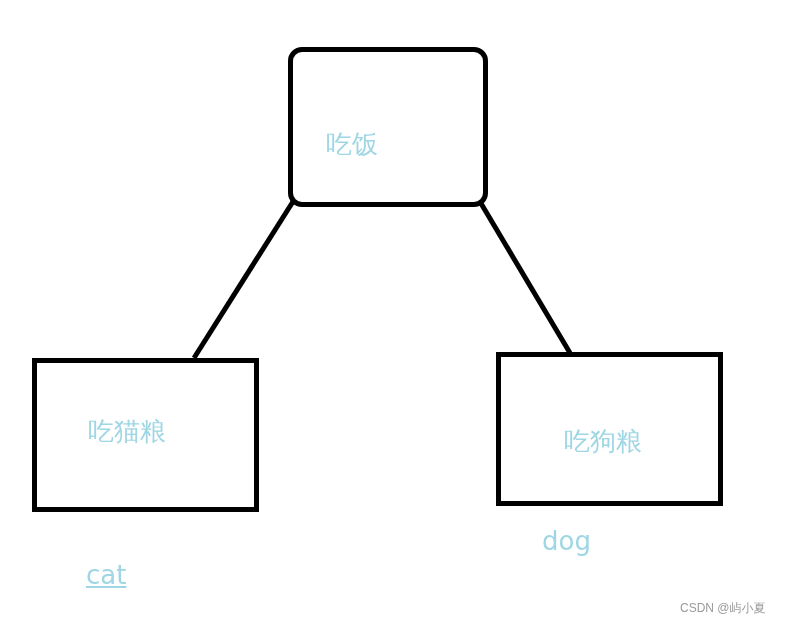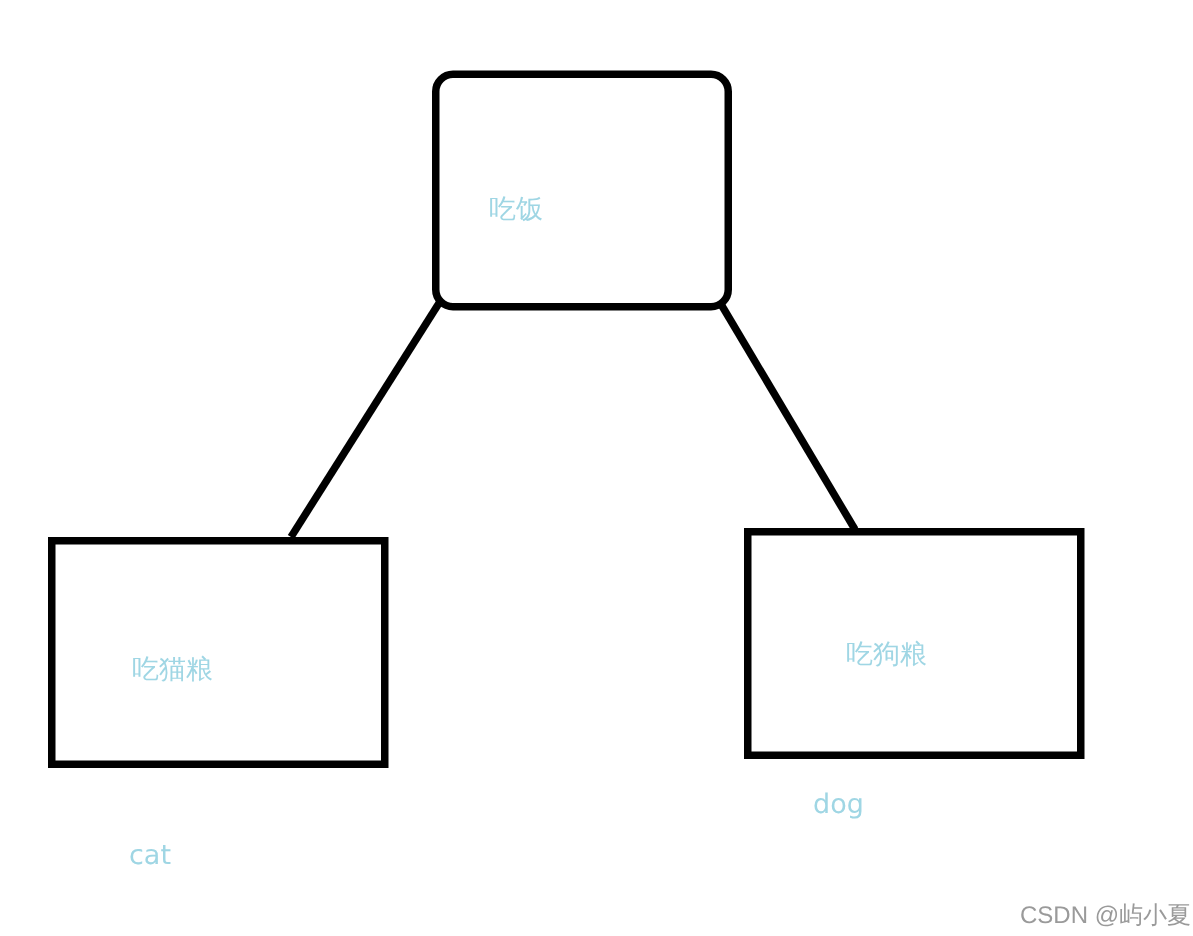--- a/index.html
+++ b/index.html
@@ -2,27 +2,27 @@
 <html><head>
   <meta charset="utf-8">
   <style>
     html, body { margin: 0; padding: 0; background: #ffffff; }
     body { width: 795px; height: 624px; position: relative; overflow: hidden; font-family: "DejaVu Sans", sans-serif; }
     svg.connectors { position: absolute; left: 0; top: 0; width: 795px; height: 624px; }
     .node { position: absolute; box-sizing: border-box; border: 5px solid #000; background: #fff; }
     .node-top { left: 288px; top: 47px; width: 200px; height: 160px; border-radius: 14px; }
     .node-cat { left: 32px; top: 358px; width: 227px; height: 154px; }
     .node-dog { left: 496px; top: 352px; width: 227px; height: 154px; }
-    .label { position: absolute; color: #9fd6e4; font-size: 18px; white-space: nowrap; line-height: 1; }
+    .label { position: absolute; color: #9fd6e4; font-size: 26px; white-space: nowrap; line-height: 1; }
     .lbl-top { left: 326px; top: 131px; }
-    .lbl-cat { left: 88px; top: 418px; margin-top: 20px; }
+    .lbl-cat { left: 88px; top: 418px; }
     .lbl-dog { left: 564px; top: 428px; }
-    .lbl-catname { left: 86px; top: 562px; }
+    .lbl-catname { left: 86px; top: 562px; text-decoration: underline; }
     .lbl-dogname { left: 542px; top: 528px; }
-    .watermark { position: absolute; left: 680px; top: 600px; color: #9a9a9a; font-size: 16px; font-family: "Liberation Sans", sans-serif; white-space: nowrap; text-align: right; }
+    .watermark { position: absolute; left: 680px; top: 600px; color: #9a9a9a; font-size: 12px; font-family: "Liberation Sans", sans-serif; white-space: nowrap; text-align: right; }
   </style>
 </head>
 <body>
 
 <svg class="connectors" viewBox="0 0 795 624">
   <line x1="294" y1="200" x2="194" y2="358" stroke="#000" stroke-width="5"></line>
   <line x1="479" y1="200" x2="570" y2="353" stroke="#000" stroke-width="5"></line>
 </svg>
 
 <div class="node node-top"></div>

